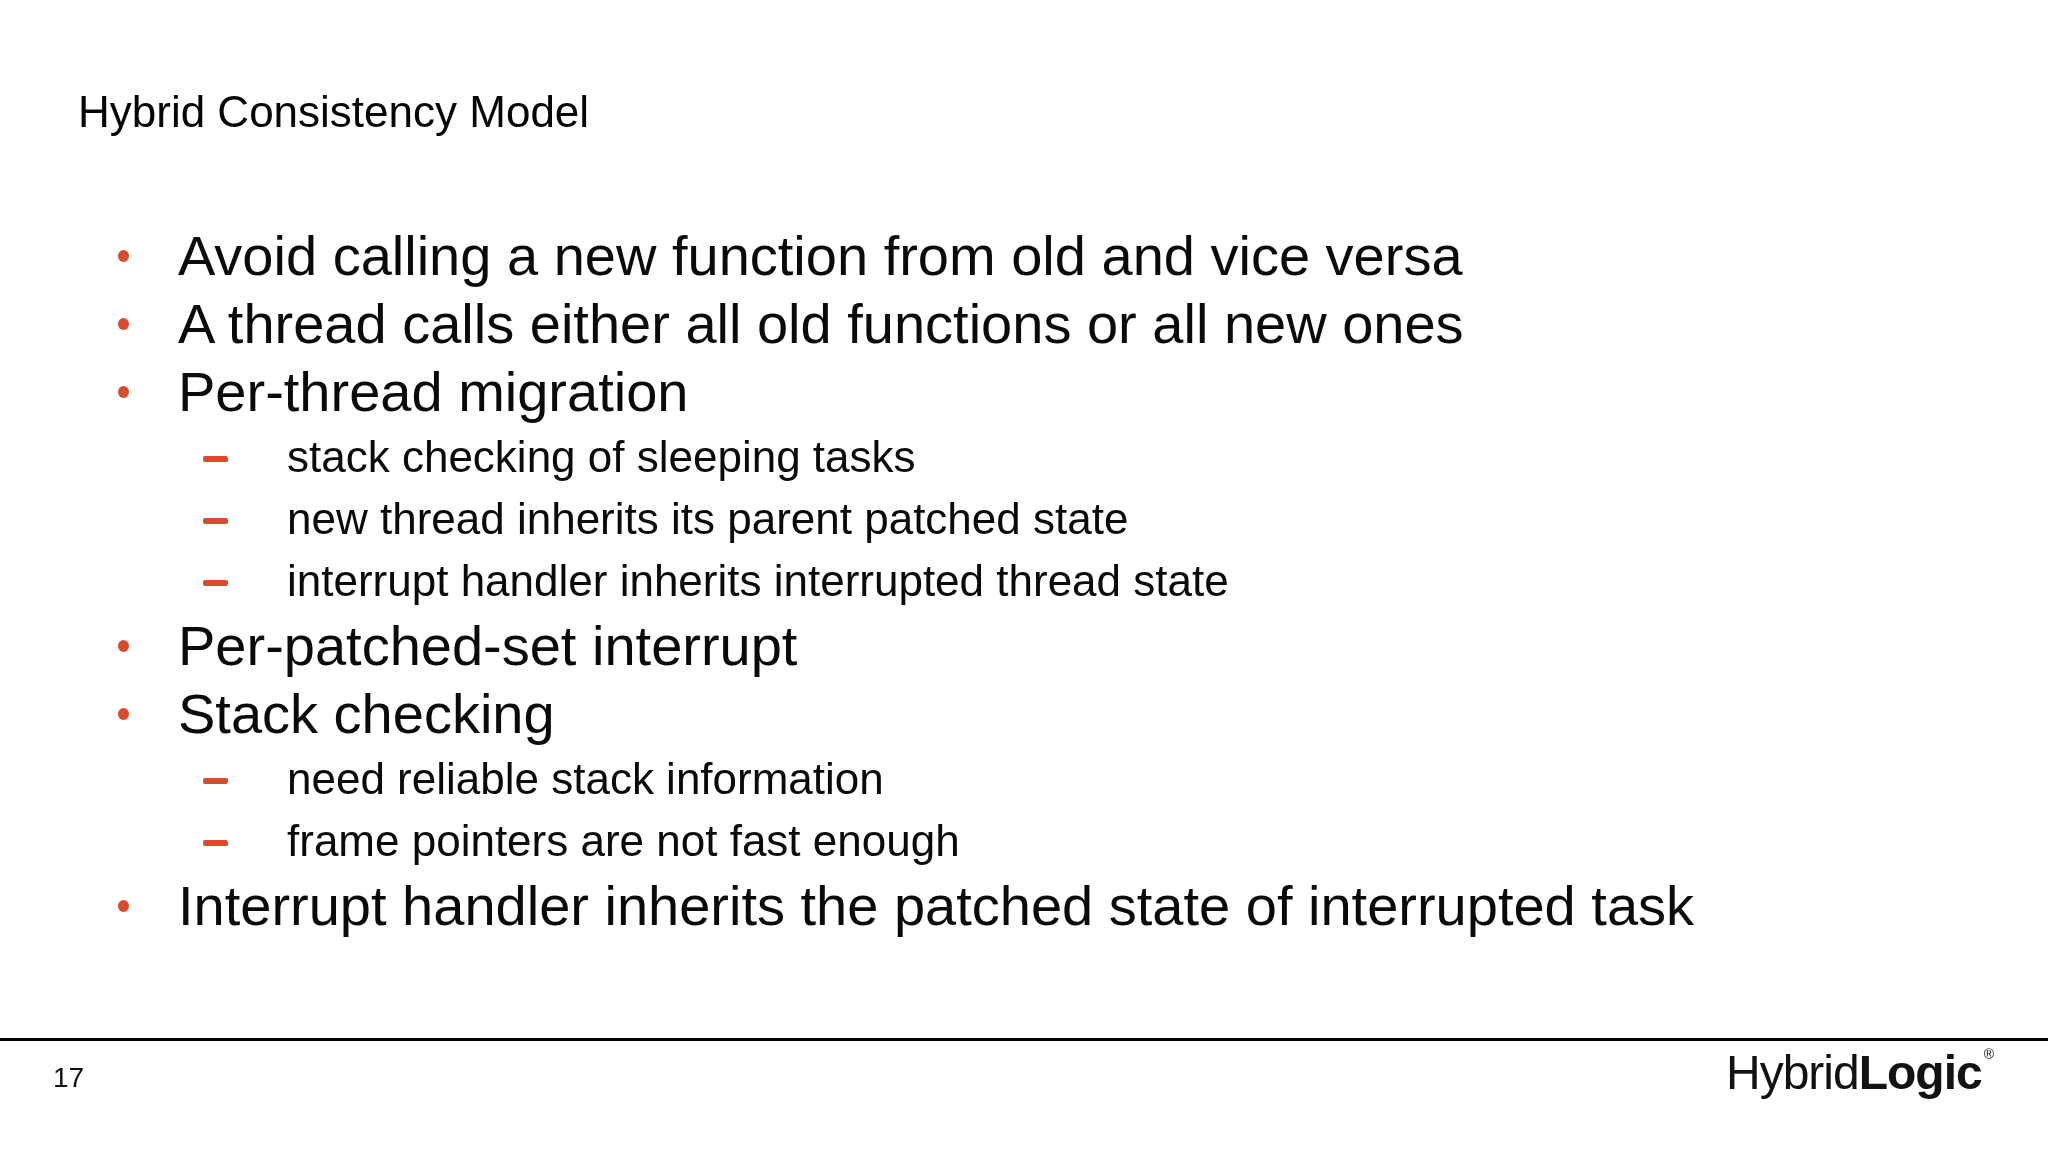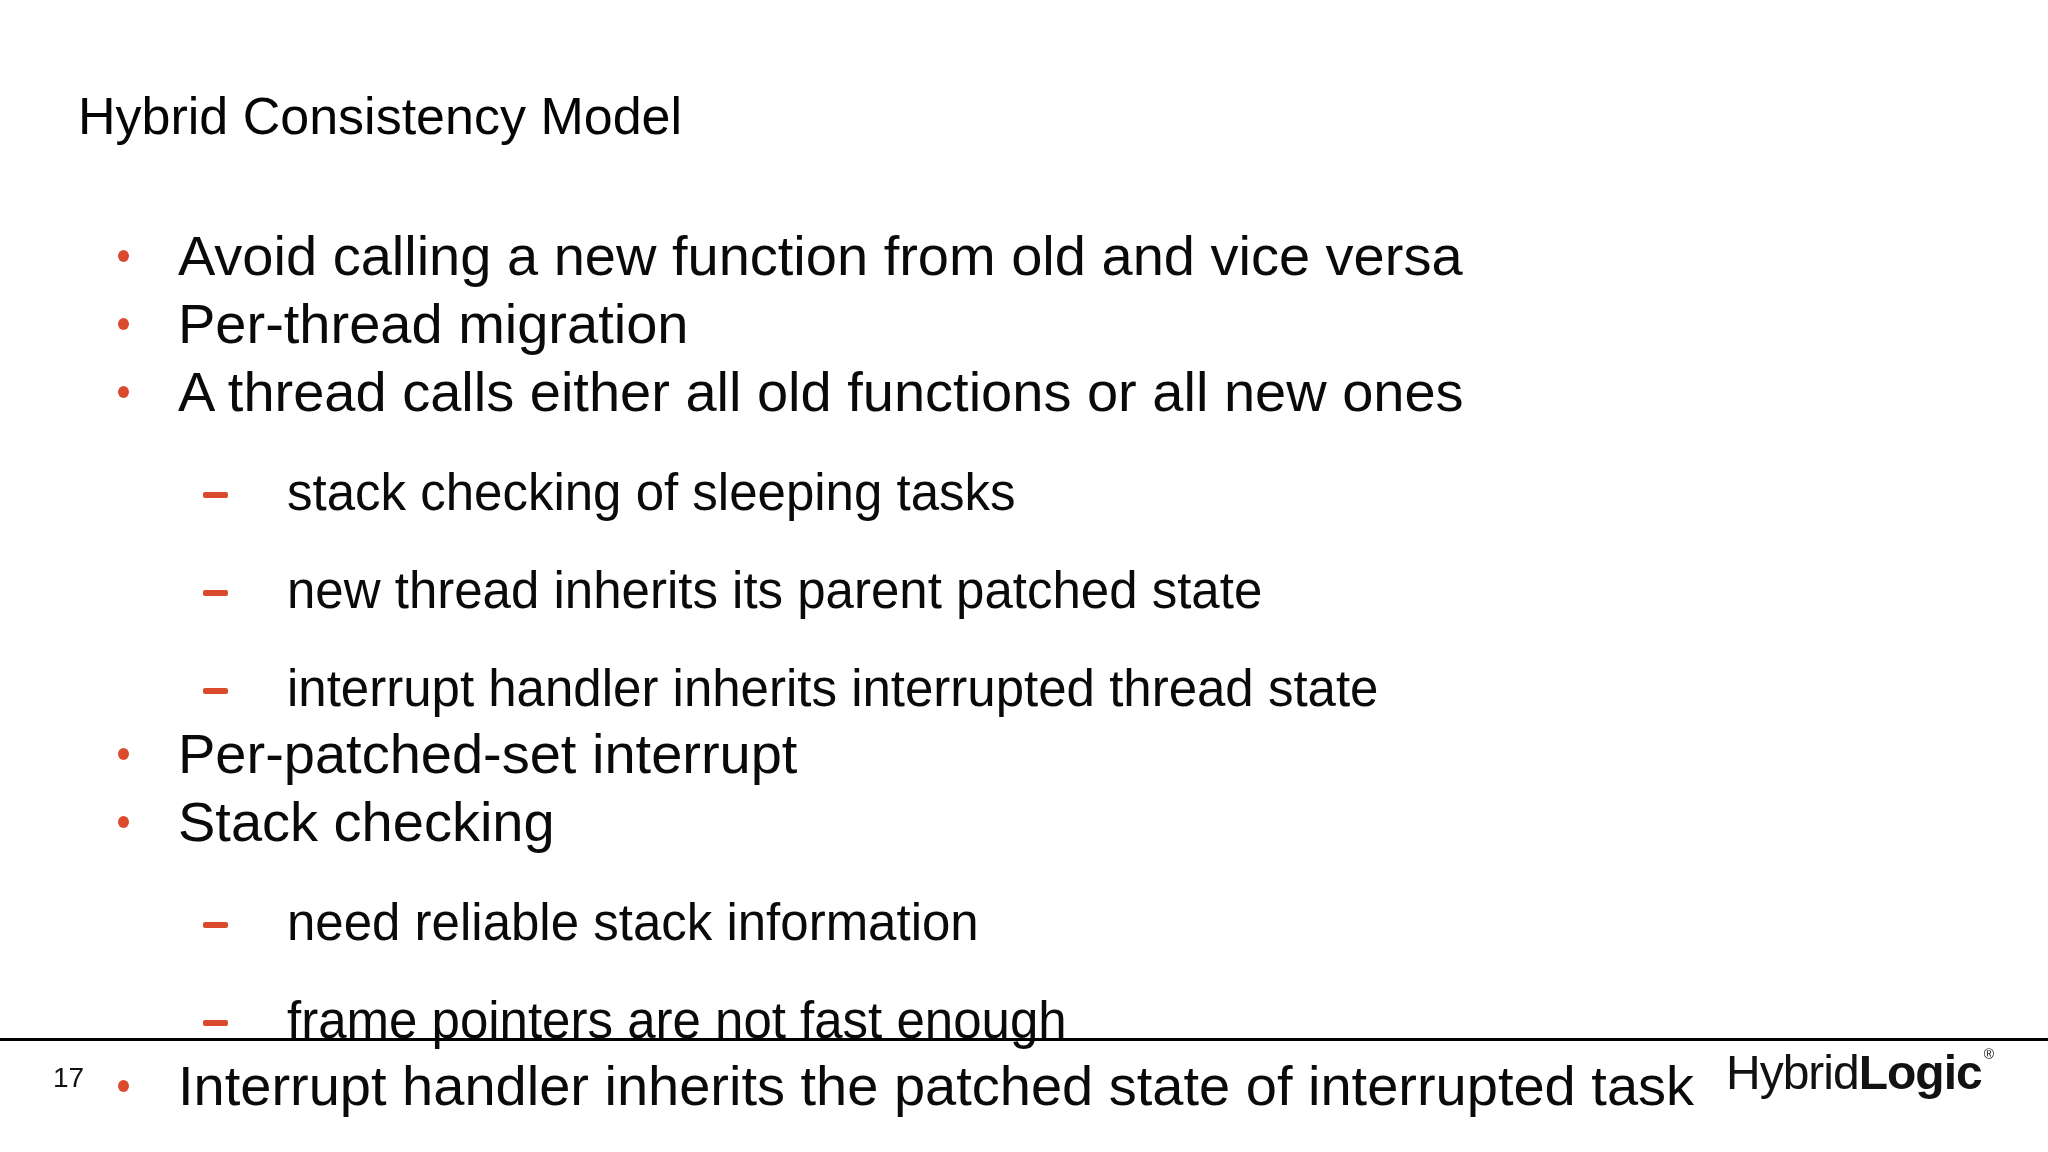--- a/index.html
+++ b/index.html
@@ -14,21 +14,21 @@
     background: #ffffff;
     overflow: hidden;
     font-family: "Liberation Sans", "DejaVu Sans", sans-serif;
     color: #0a0a0a;
   }
   .title {
     position: absolute;
     left: 78px;
     top: 90px;
     margin: 0;
-    font-size: 52px;
+    font-size: 44px;
     font-weight: 400;
     letter-spacing: 0;
     line-height: 1;
     color: #050505;
     white-space: nowrap;
   }
   .bullets {
     position: absolute;
     left: 0;
     top: 222px;
@@ -40,23 +40,22 @@
   }
   .li.l1 {
     height: 68px;
     line-height: 68px;
     font-size: 56px;
     padding-left: 178px;
   }
   .li.l2 {
     height: 62px;
     line-height: 62px;
-    font-size: 51px;
+    font-size: 44px;
     padding-left: 287px;
-    margin-top: 36px;
   }
   .dot {
     position: absolute;
     left: 118px;
     top: 50%;
     margin-top: -6px;
     width: 11px;
     height: 12px;
     border-radius: 50%;
     background: var(--accent, #d94b2c);
@@ -116,25 +115,25 @@
 
   <h1 class="title">Hybrid Consistency Model</h1>
 
   <div class="bullets">
     <div class="li l1">
       <span class="dot"></span>
       <span>Avoid calling a new function from old and vice versa</span>
     </div>
     <div class="li l1">
       <span class="dot"></span>
-      <span>Per-thread migration</span>
+      <span>A thread calls either all old functions or all new ones</span>
     </div>
     <div class="li l1">
       <span class="dot"></span>
-      <span>A thread calls either all old functions or all new ones</span>
+      <span>Per-thread migration</span>
     </div>
     <div class="li l2">
       <span class="dash"></span>
       <span>stack checking of sleeping tasks</span>
     </div>
     <div class="li l2">
       <span class="dash"></span>
       <span>new thread inherits its parent patched state</span>
     </div>
     <div class="li l2">

